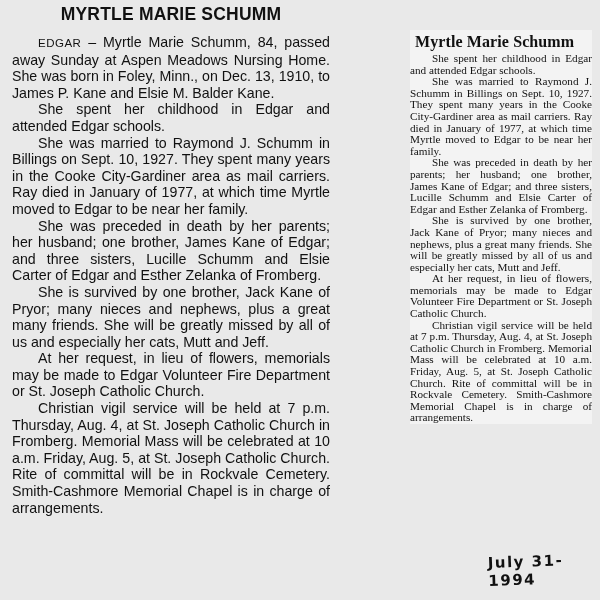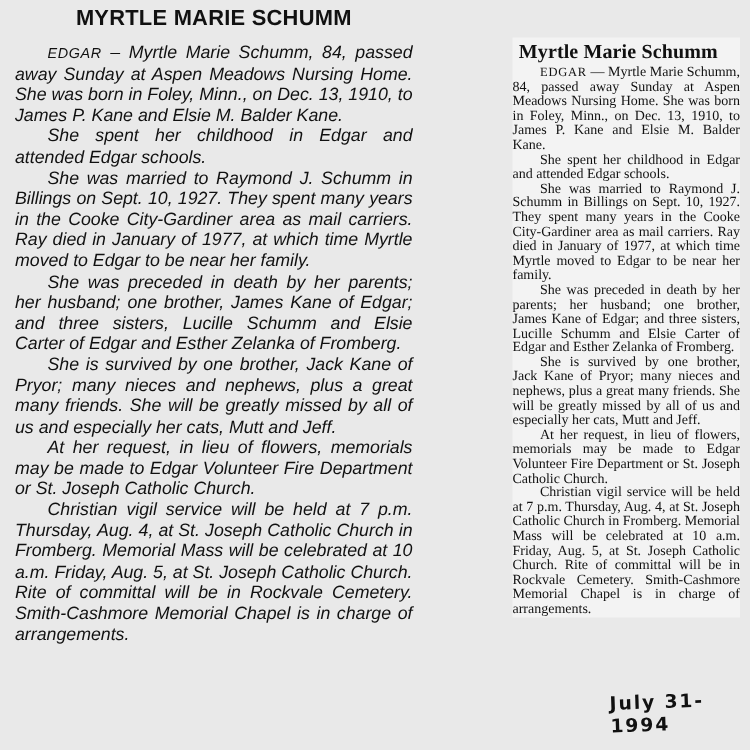--- a/index.html
+++ b/index.html
@@ -27,21 +27,20 @@
       text-align: center;
       margin: 4px 0 9px 0;
       letter-spacing: 0.2px;
     }
     .clip-left p {
       margin: 0;
       font-size: 14.2px;
       line-height: 16.6px;
       text-align: justify;
       text-indent: 26px;
-      font-style: italic;
     }
     .clip-left .dateline {
       font-size: 11.5px;
       letter-spacing: 0.5px;
     }
     .clip-right {
       position: absolute;
       left: 410px;
       top: 30px;
       width: 182px;
@@ -88,21 +87,20 @@
   <p>She spent her childhood in Edgar and attended Edgar schools.</p>
   <p>She was married to Raymond J. Schumm in Billings on Sept. 10, 1927.  They spent many years in the Cooke City-Gardiner area as mail carriers.  Ray died in January of 1977, at which time Myrtle moved to Edgar to be near her family.</p>
   <p>She was preceded in death by her parents; her husband; one brother, James Kane of Edgar; and three sisters, Lucille Schumm and Elsie Carter of Edgar and Esther Zelanka of Fromberg.</p>
   <p>She is survived by one brother, Jack Kane of Pryor; many nieces and nephews, plus a great many friends.  She will be greatly missed by all of us and especially her cats, Mutt and Jeff.</p>
   <p>At her request, in lieu of flowers, memorials may be made to Edgar Volunteer Fire Department or St. Joseph Catholic Church.</p>
   <p>Christian vigil service will be held at 7 p.m. Thursday, Aug. 4, at St. Joseph Catholic Church in Fromberg.  Memorial Mass will be celebrated at 10 a.m. Friday, Aug. 5, at St. Joseph Catholic Church.  Rite of committal will be in Rockvale Cemetery.  Smith-Cashmore Memorial Chapel is in charge of arrangements.</p>
 </div>
 
 <div class="clip-right">
   <div class="headline">Myrtle Marie Schumm</div>
-  <p><span class="dateline">EDGAR</span><span> — Myrtle Marie Schumm, 84, passed away Sunday at Aspen Meadows Nursing Home. She was born in Foley, Minn., on Dec. 13, 1910, to James P. Kane and Elsie M. Balder Kane.</span></p>
   <p>She spent her childhood in Edgar and attended Edgar schools.</p>
   <p>She was married to Raymond J. Schumm in Billings on Sept. 10, 1927. They spent many years in the Cooke City-Gardiner area as mail carriers. Ray died in January of 1977, at which time Myrtle moved to Edgar to be near her family.</p>
   <p>She was preceded in death by her parents; her husband; one brother, James Kane of Edgar; and three sisters, Lucille Schumm and Elsie Carter of Edgar and Esther Zelanka of Fromberg.</p>
   <p>She is survived by one brother, Jack Kane of Pryor; many nieces and nephews, plus a great many friends. She will be greatly missed by all of us and especially her cats, Mutt and Jeff.</p>
   <p>At her request, in lieu of flowers, memorials may be made to Edgar Volunteer Fire Department or St. Joseph Catholic Church.</p>
   <p>Christian vigil service will be held at 7 p.m. Thursday, Aug. 4, at St. Joseph Catholic Church in Fromberg. Memorial Mass will be celebrated at 10 a.m. Friday, Aug. 5, at St. Joseph Catholic Church. Rite of committal will be in Rockvale Cemetery. Smith-Cashmore Memorial Chapel is in charge of arrangements.</p>
 </div>
 
 <div class="handwriting">July 31-1994</div>
 

